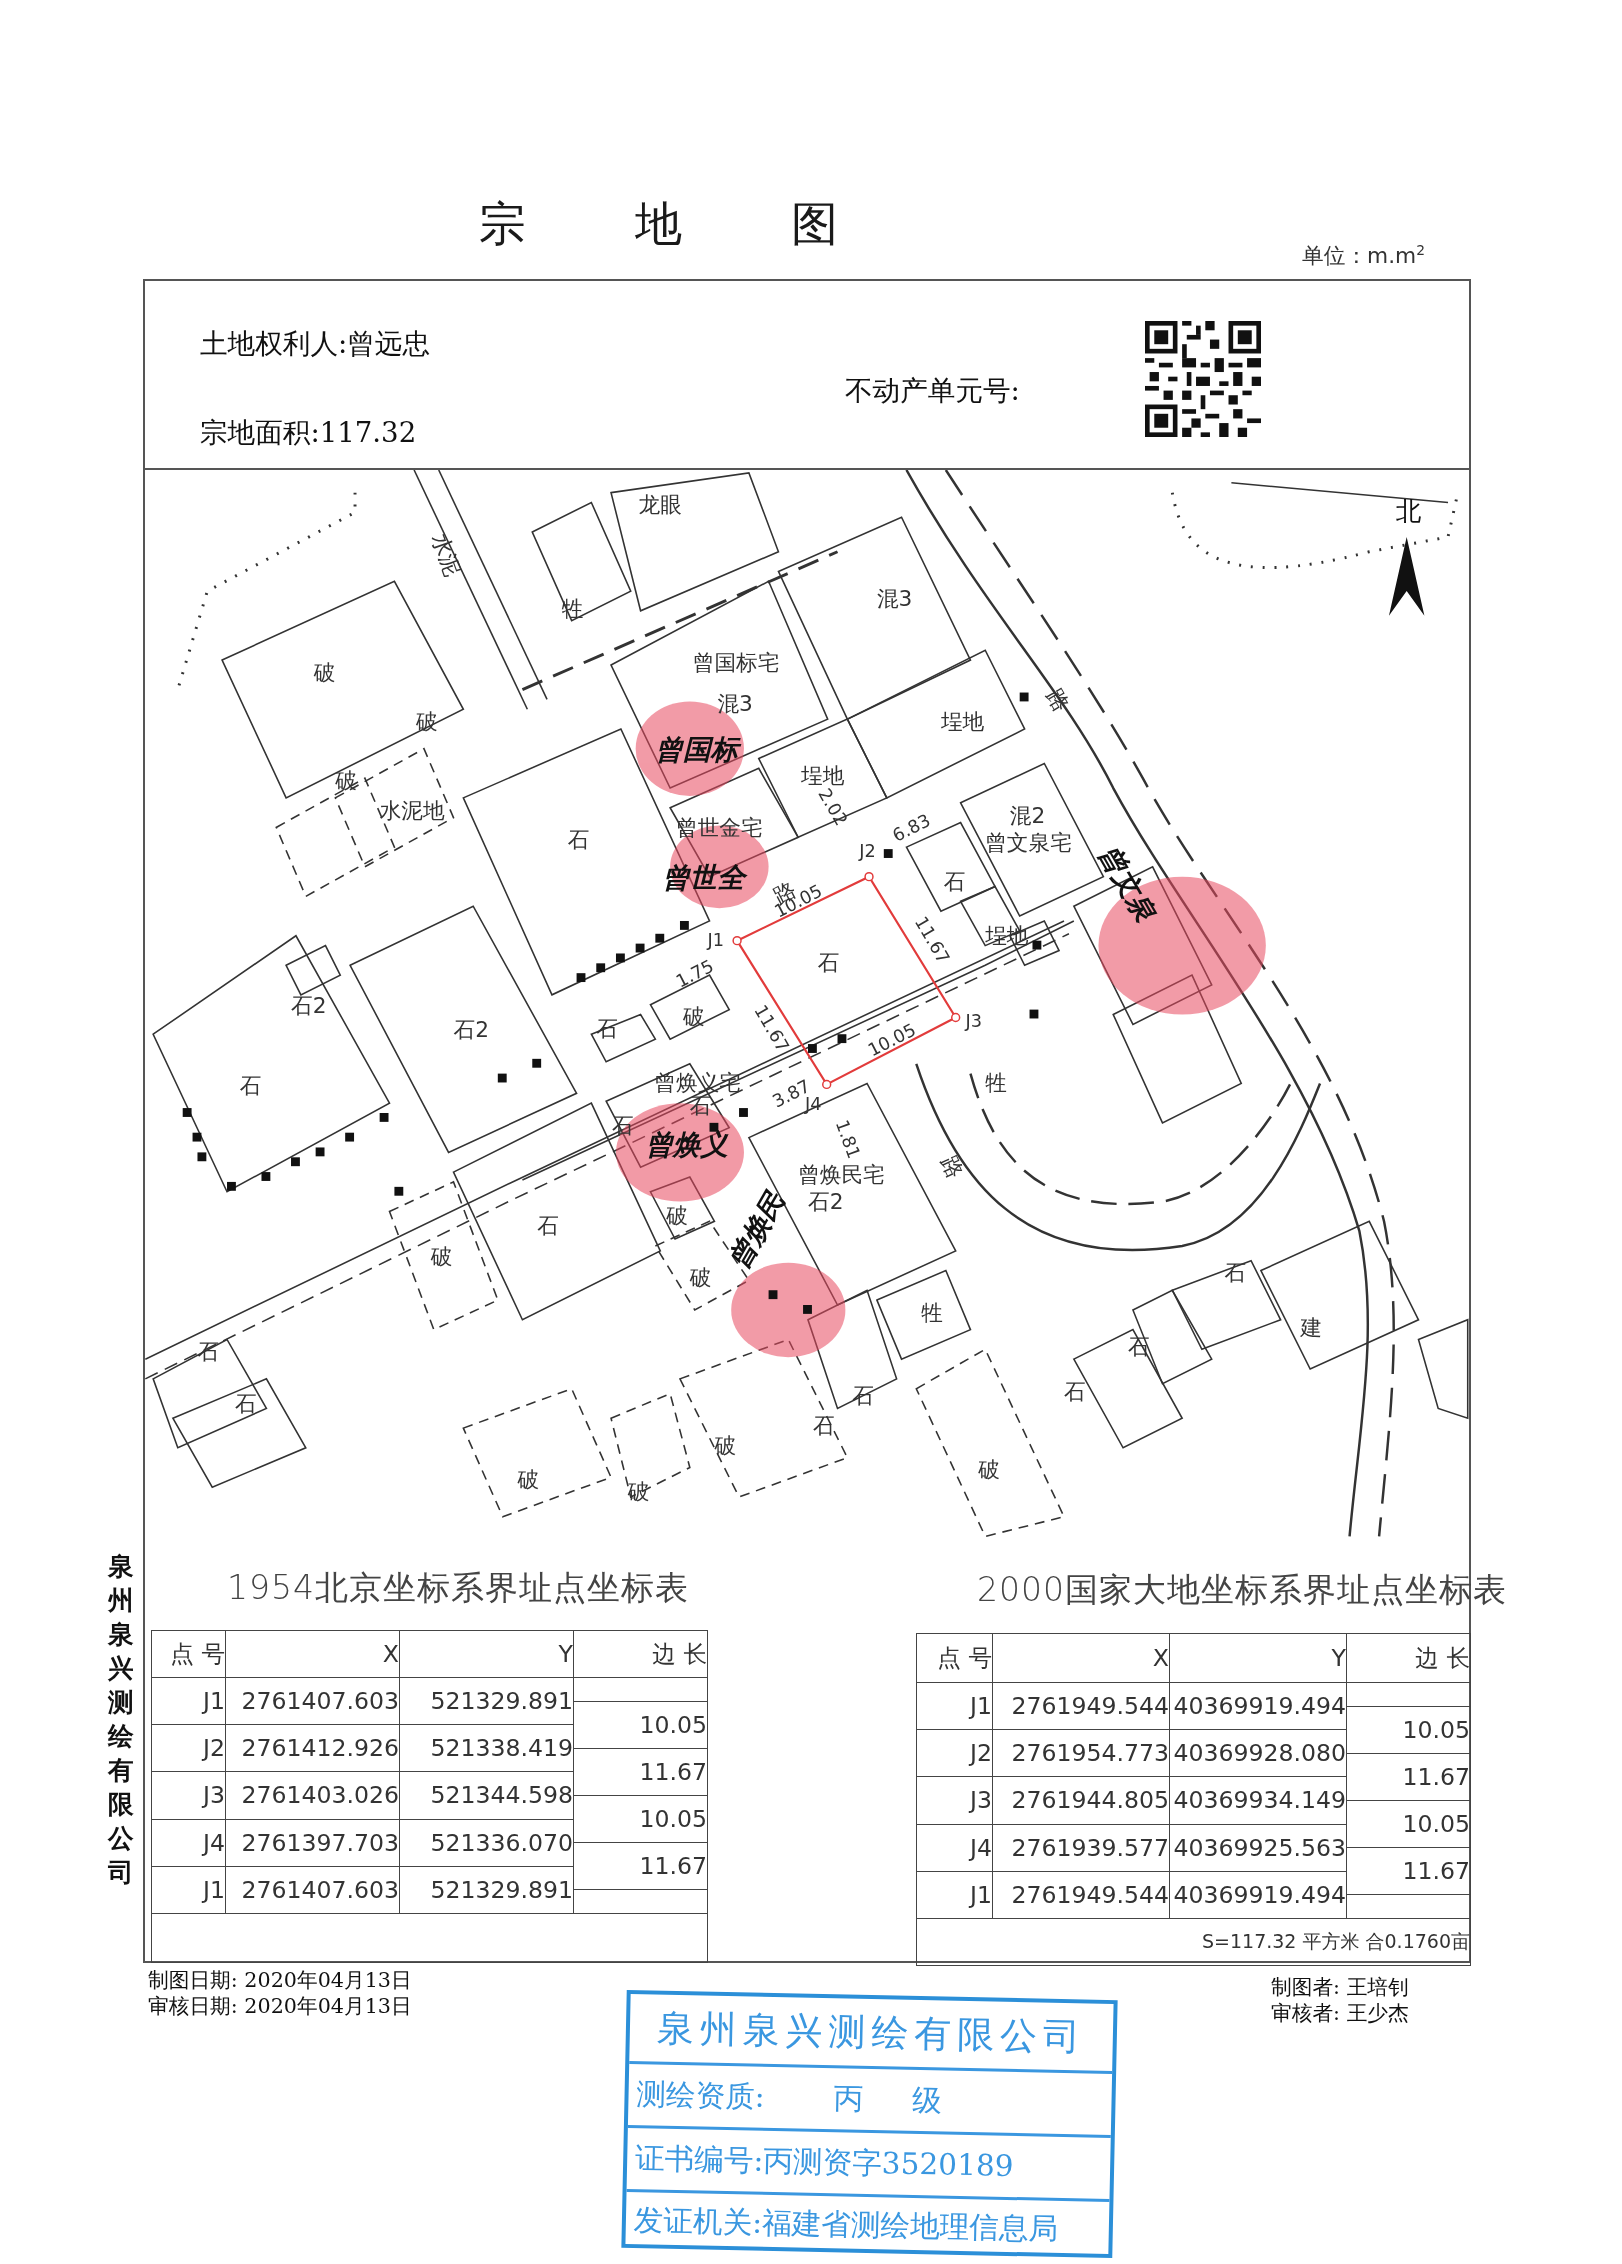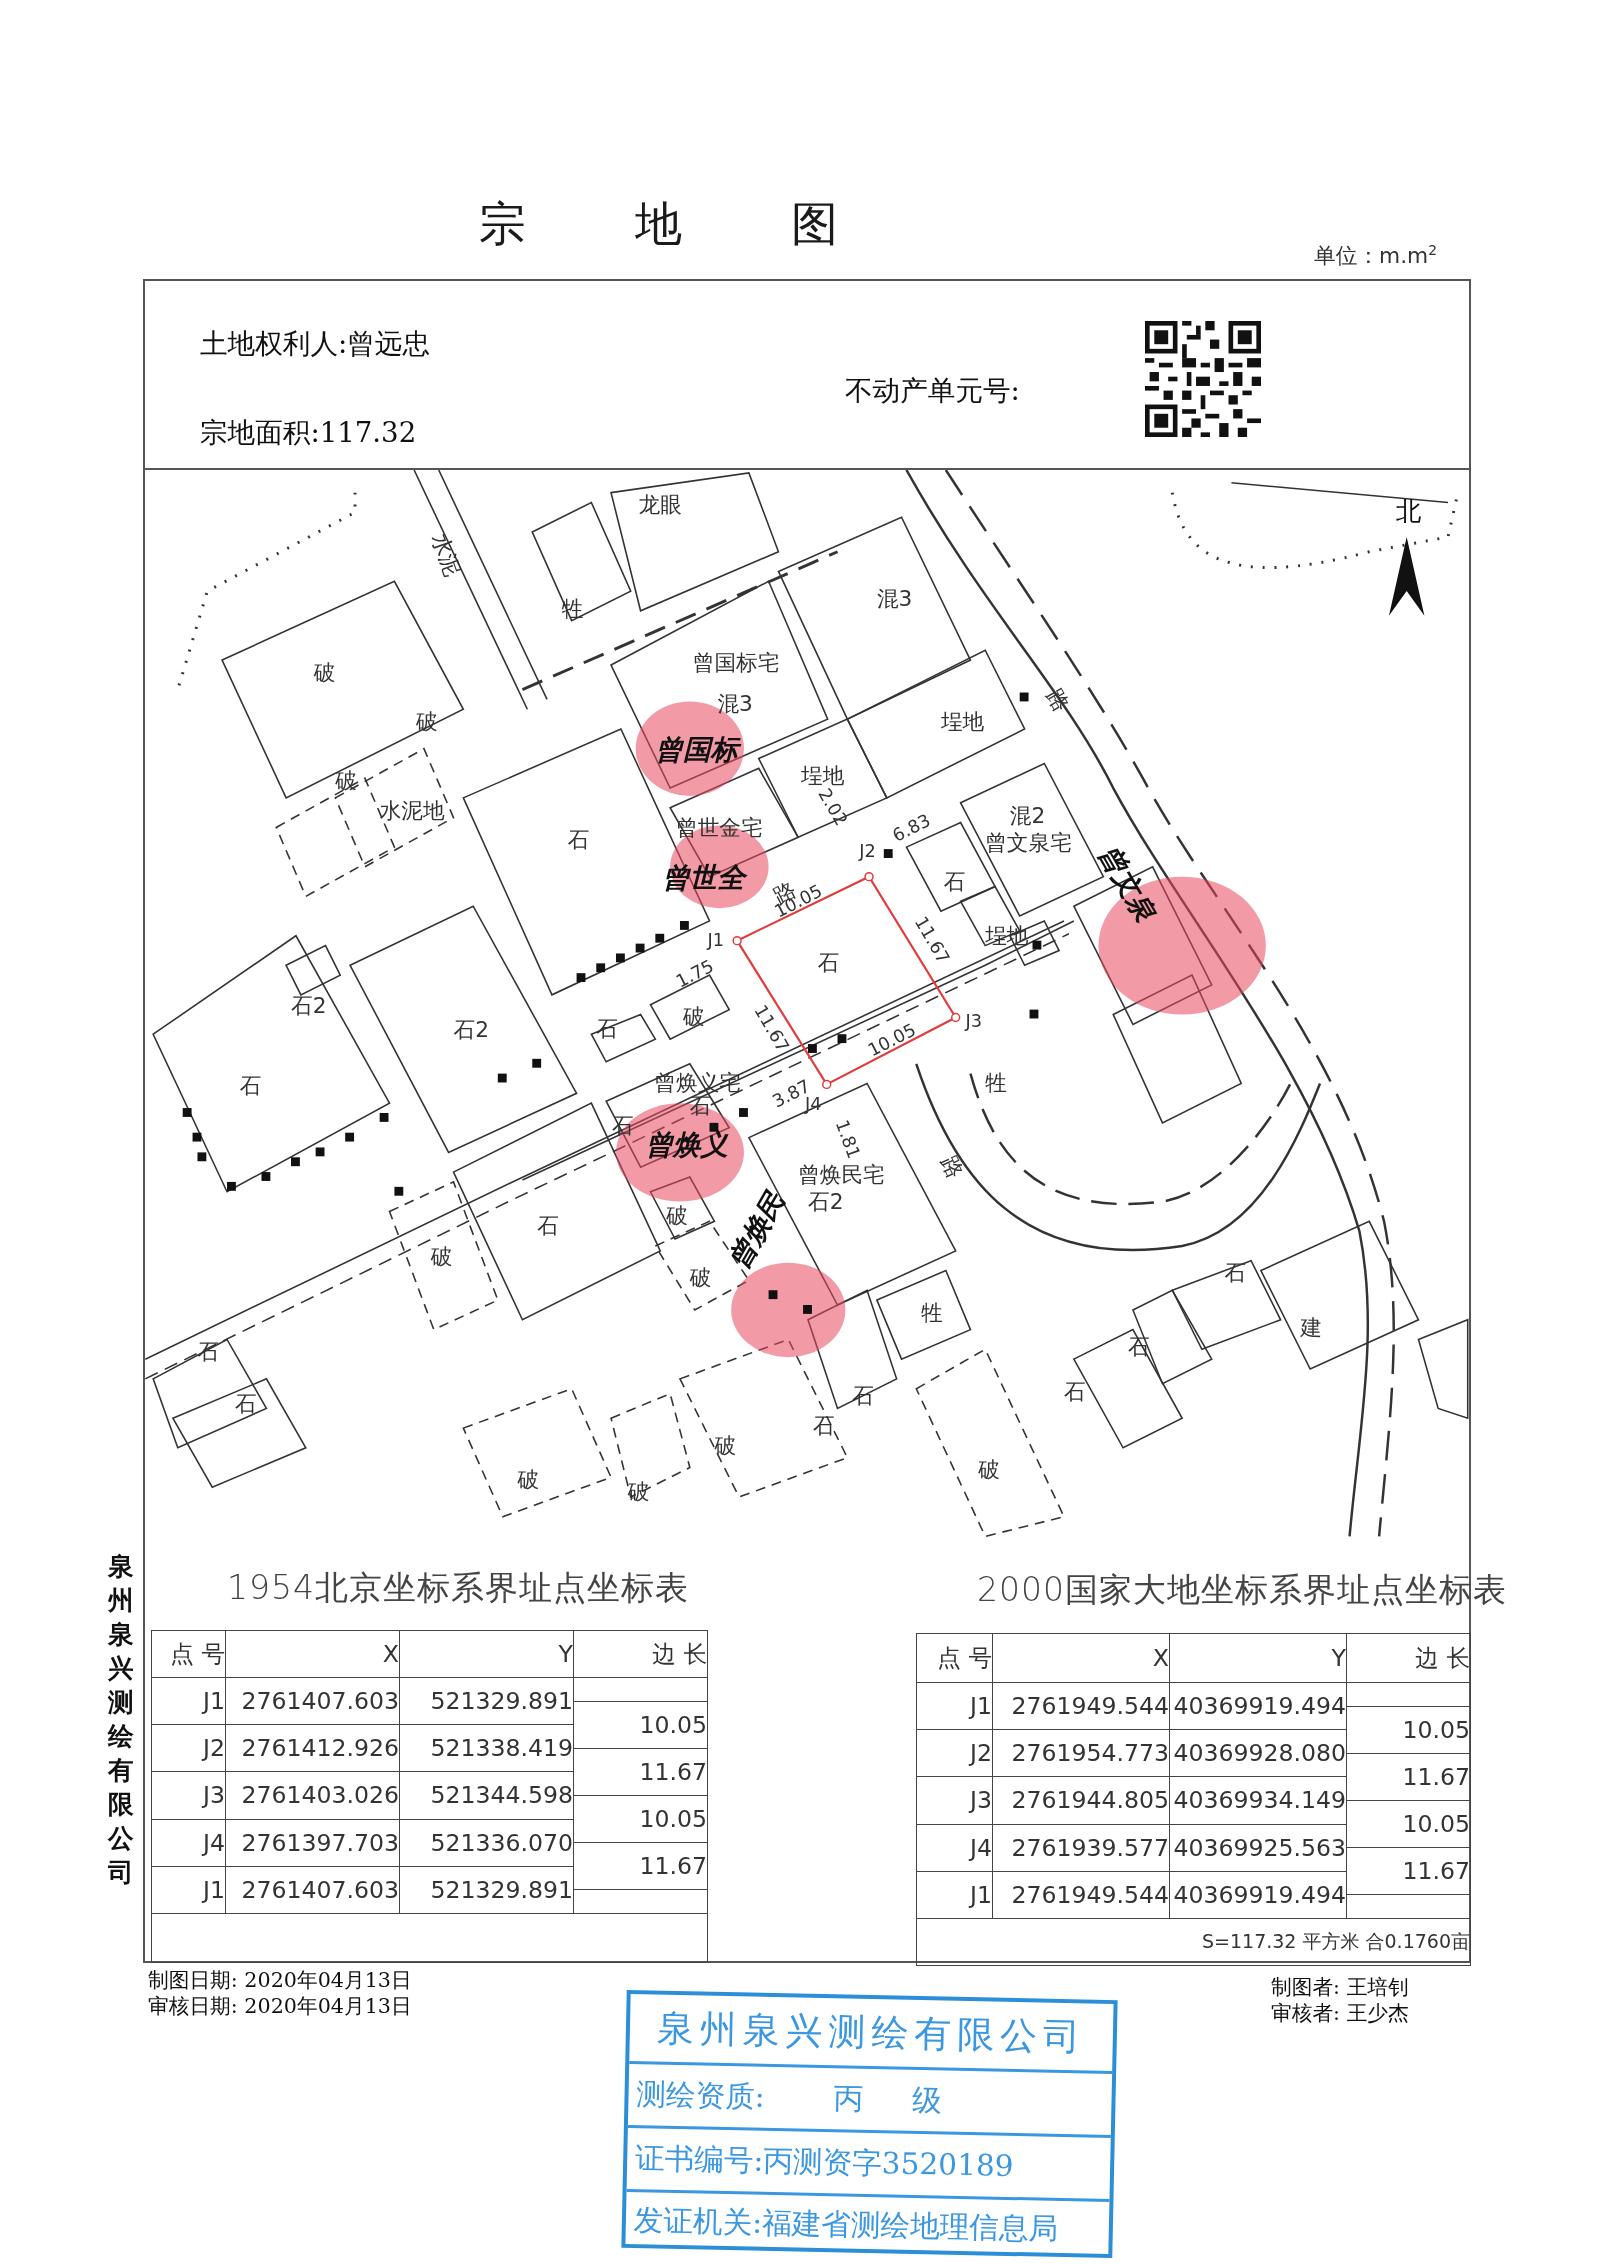--- a/index.html
+++ b/index.html
@@ -1,19 +1,19 @@
 <!DOCTYPE html>
 <html><head>
 <meta charset="utf-8">
 <style>
   html,body{margin:0;padding:0;background:#fff;}
   body{width:1622px;height:2265px;position:relative;overflow:hidden;font-family:"DejaVu Sans","Liberation Sans",sans-serif;color:#222;}
   .abs{position:absolute;}
   .title{left:0;width:1364px;top:193px;text-align:center;font-size:47px;letter-spacing:47px;color:#1a1a1a;font-family:"DejaVu Serif","Liberation Serif",serif;}
-  .unit{left:1302px;top:241px;font-size:21.7px;color:#333;margin-left:12px;}
+  .unit{left:1302px;top:241px;font-size:21.7px;color:#333;}
   .unit sup{font-size:13.8px;}
   .frame{left:143px;top:279px;width:1328px;height:1684px;border:2px solid #555;box-sizing:border-box;}
   .hdr-sep{left:143px;top:468px;width:1328px;height:0;border-top:2px solid #555;}
   .hdr-text{font-size:27.6px;color:#111;font-family:"DejaVu Serif","Liberation Serif",serif;text-align:center;}
   .qr{left:1145px;top:321px;width:116px;height:116px;}
   .vert{left:106px;top:1549px;width:29.6px;font-size:25.6px;line-height:34px;text-align:center;color:#111;font-weight:bold;font-family:"DejaVu Serif","Liberation Serif",serif;}
   .tbl-title{font-size:33px;color:#444;font-weight:300;letter-spacing:1px;}
   table.coord{position:absolute;border-collapse:collapse;font-size:23.6px;color:#333;}
   table.coord td, table.coord th{border:1.5px solid #444;text-align:right;font-weight:normal;padding:0;}
   .footer{font-size:20.7px;color:#111;font-family:"DejaVu Serif","Liberation Serif",serif;line-height:25.6px;}

